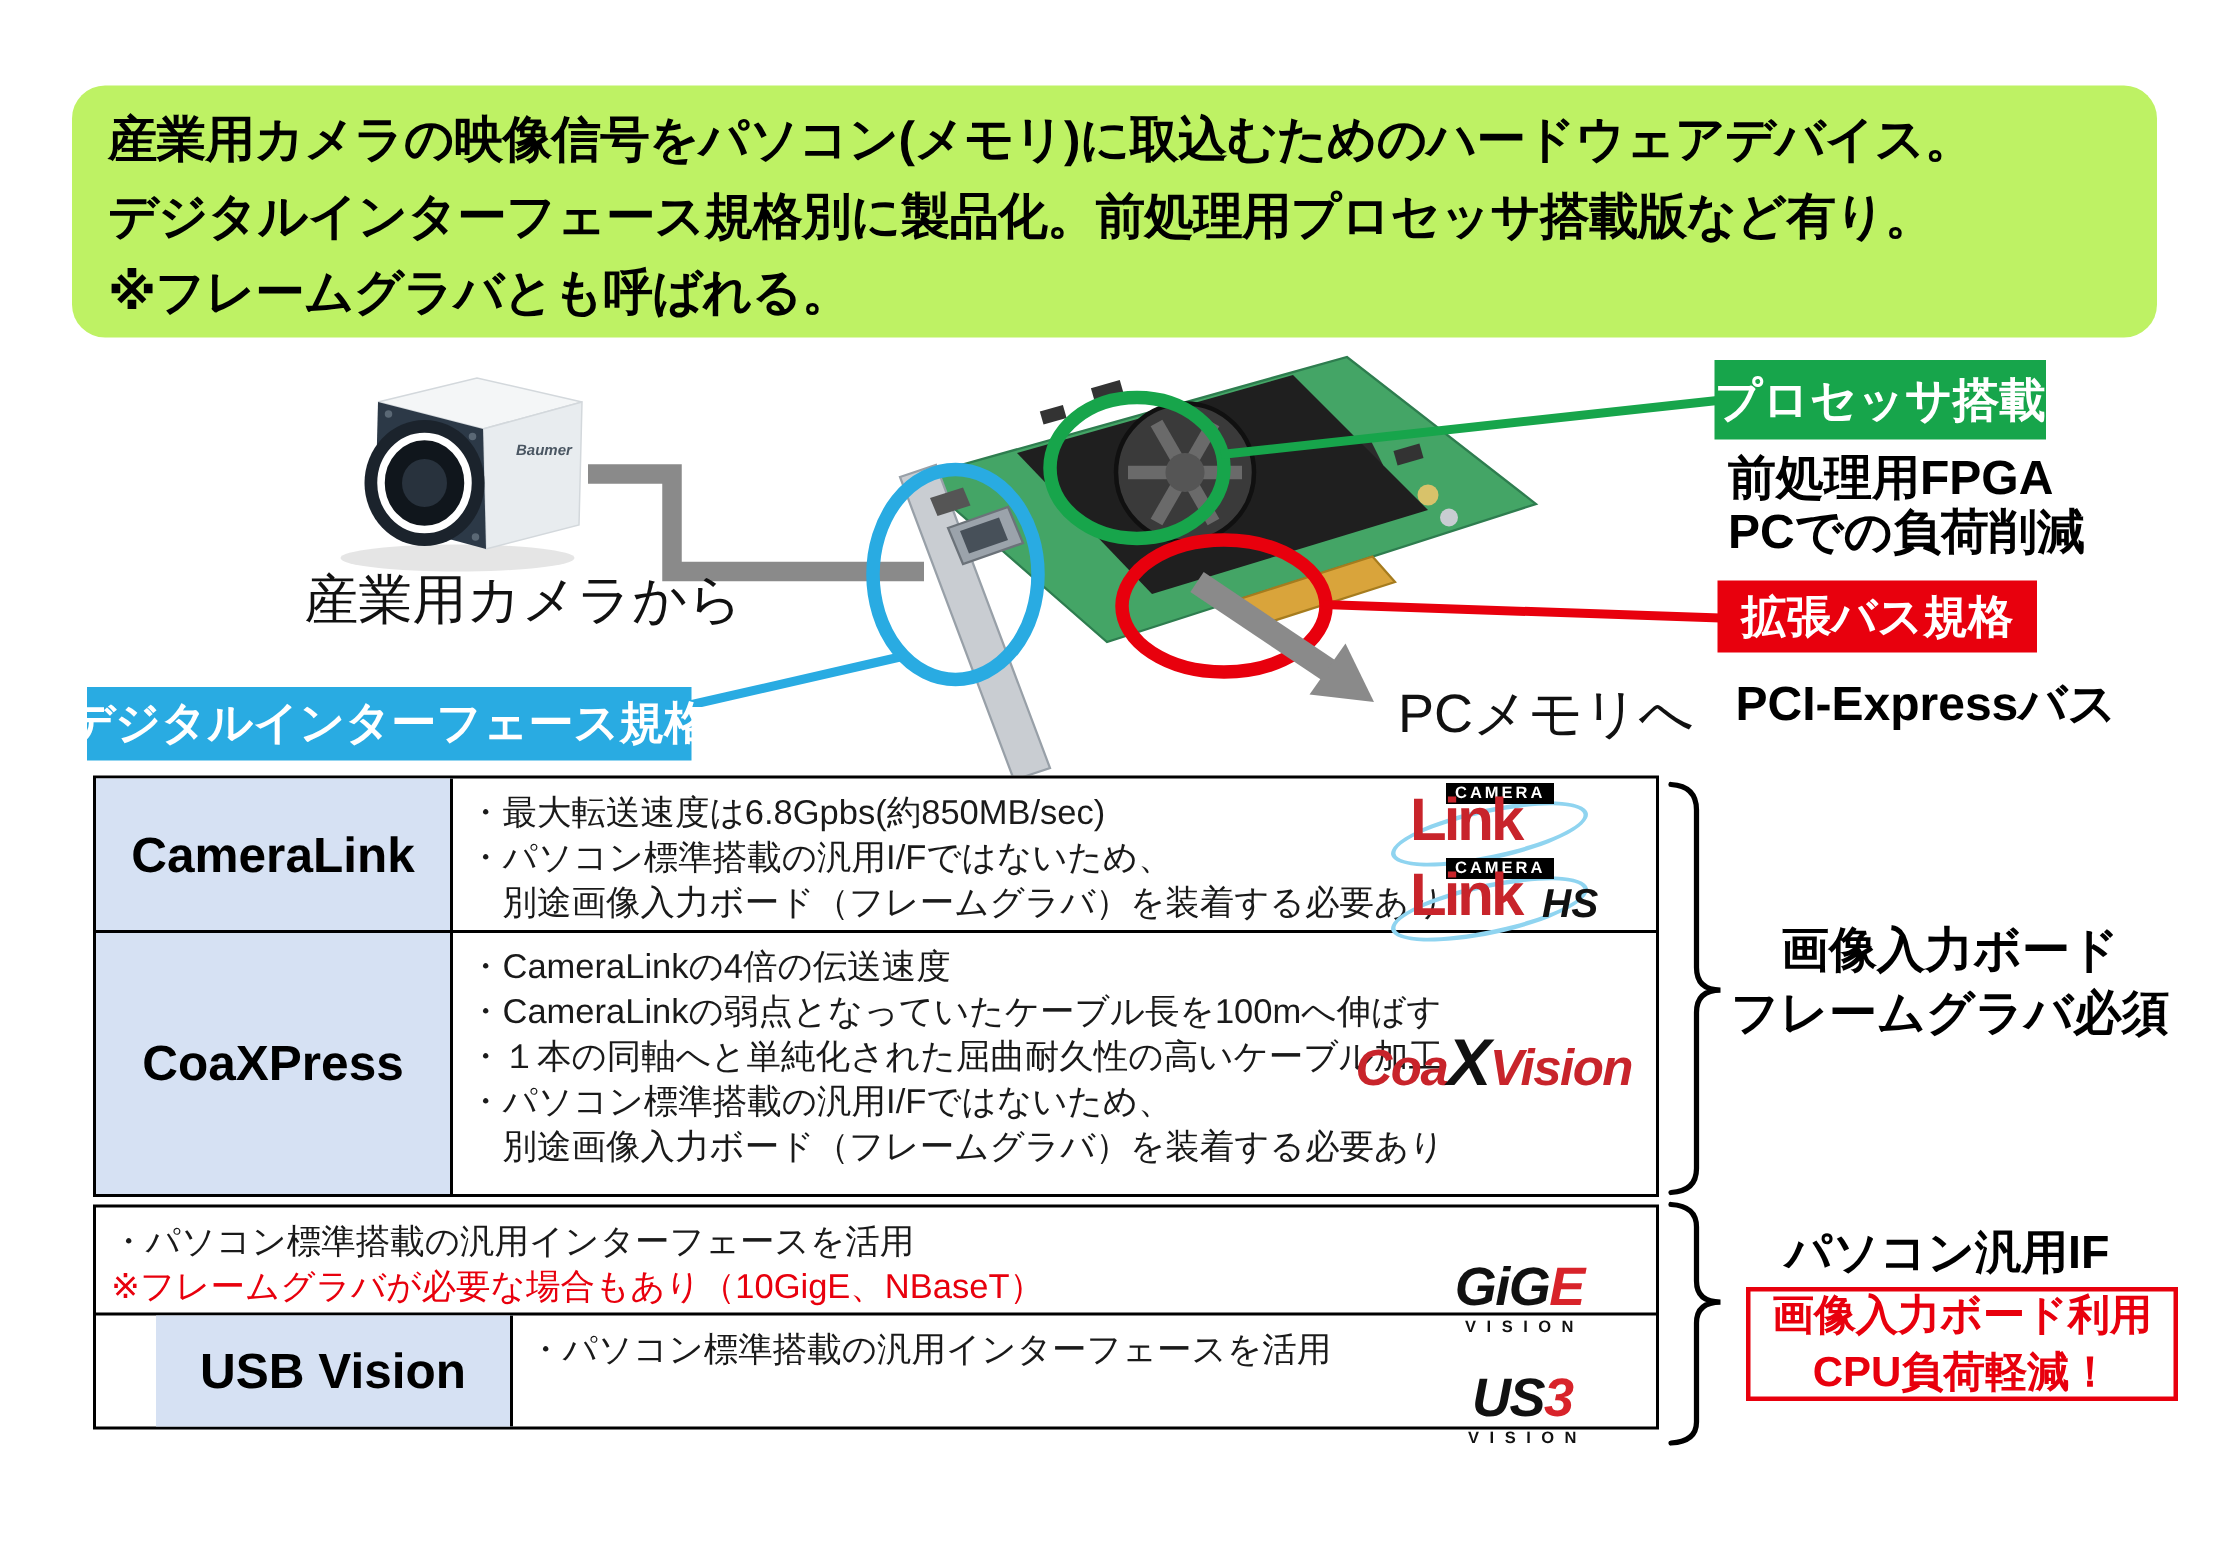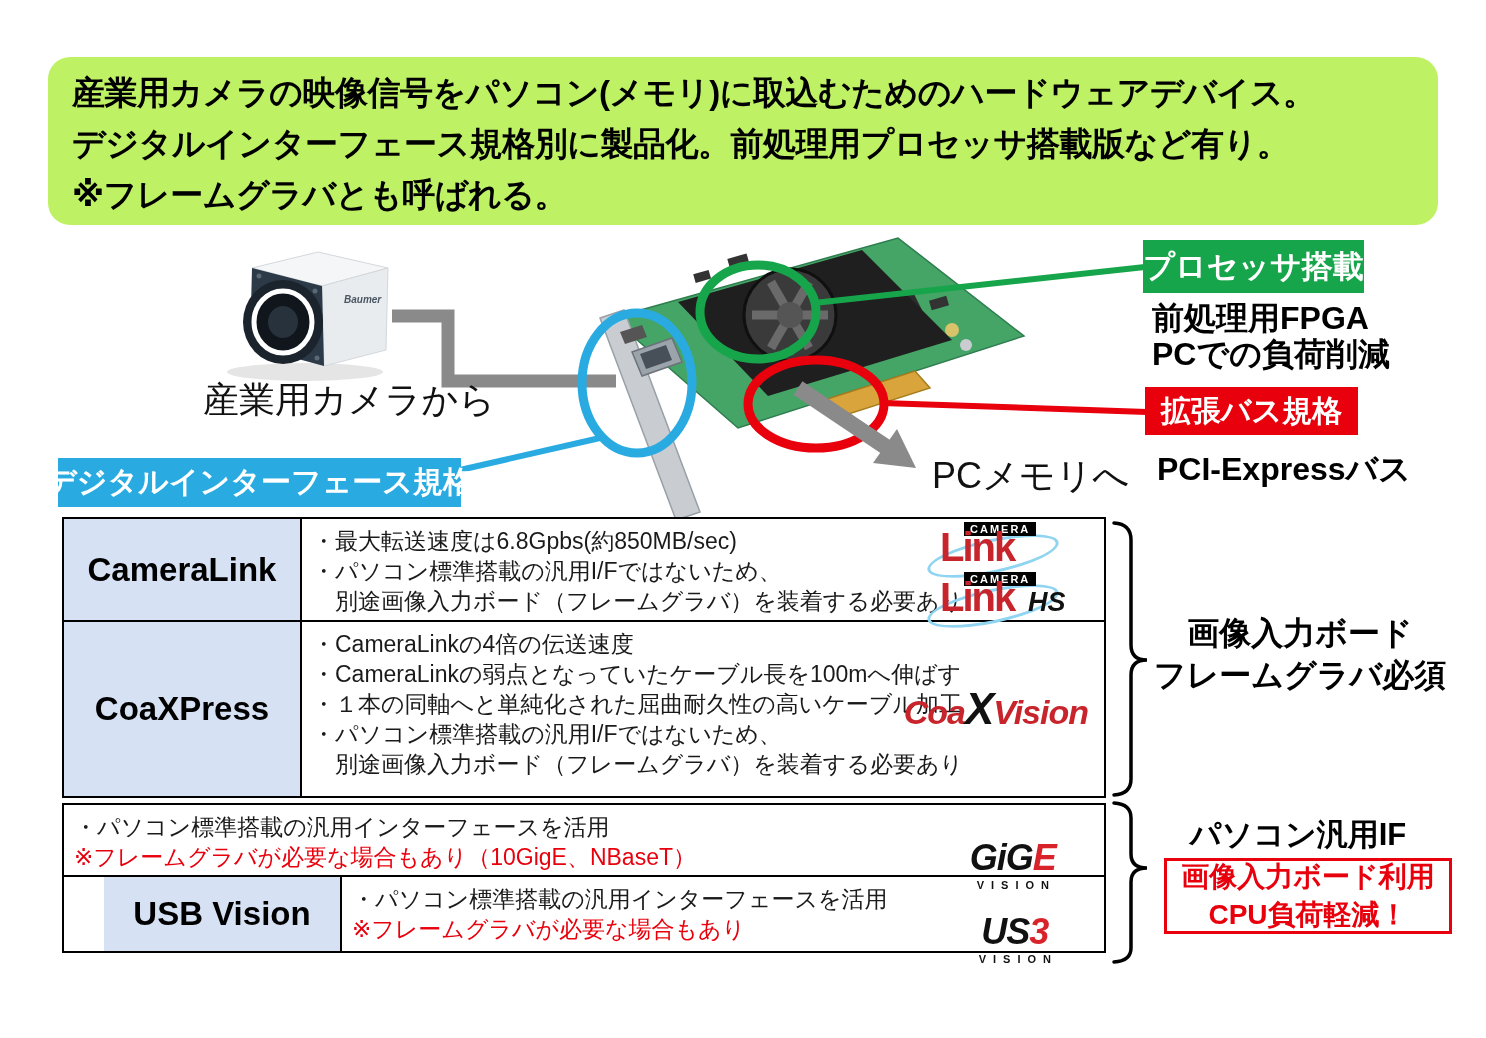--- a/index.html
+++ b/index.html
@@ -199,21 +199,20 @@
         <div class="vis-logo gige-pos">
           <div class="vis-main"><span>GiG</span><span class="red">E</span></div>
           <div class="vis-sub">VISION</div>
         </div>
       </div>
     </div>
     <div class="trow rowB2">
       <div class="tname">USB Vision</div>
       <div class="tdesc">
         <div class="tline">・パソコン標準搭載の汎用インターフェースを活用</div>
-        <div class="tline red">※フレームグラバが必要な場合もあり</div>
         <div class="vis-logo usb-pos">
           <div class="vis-main"><span>US</span><span class="red">3</span></div>
           <div class="vis-sub">VISION</div>
         </div>
       </div>
     </div>
   </div>
 
   <div class="abs fg-label">
     <div>画像入力ボード</div>

